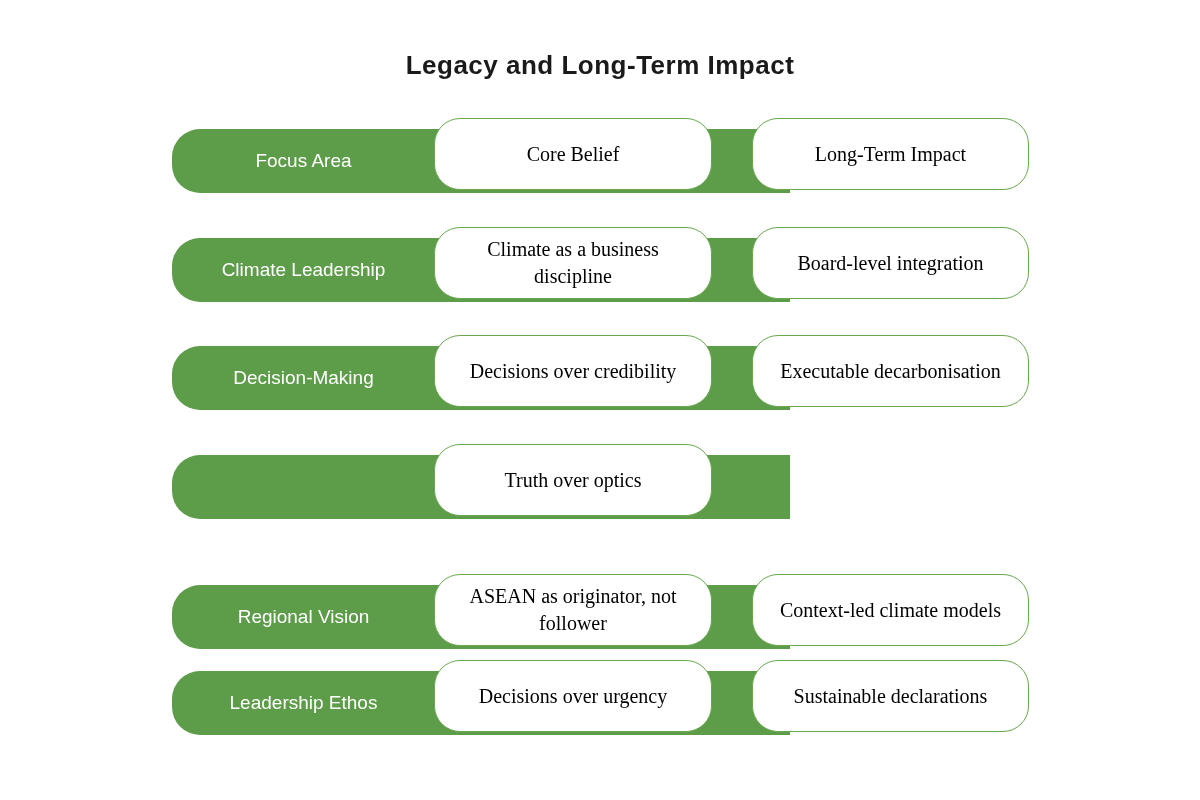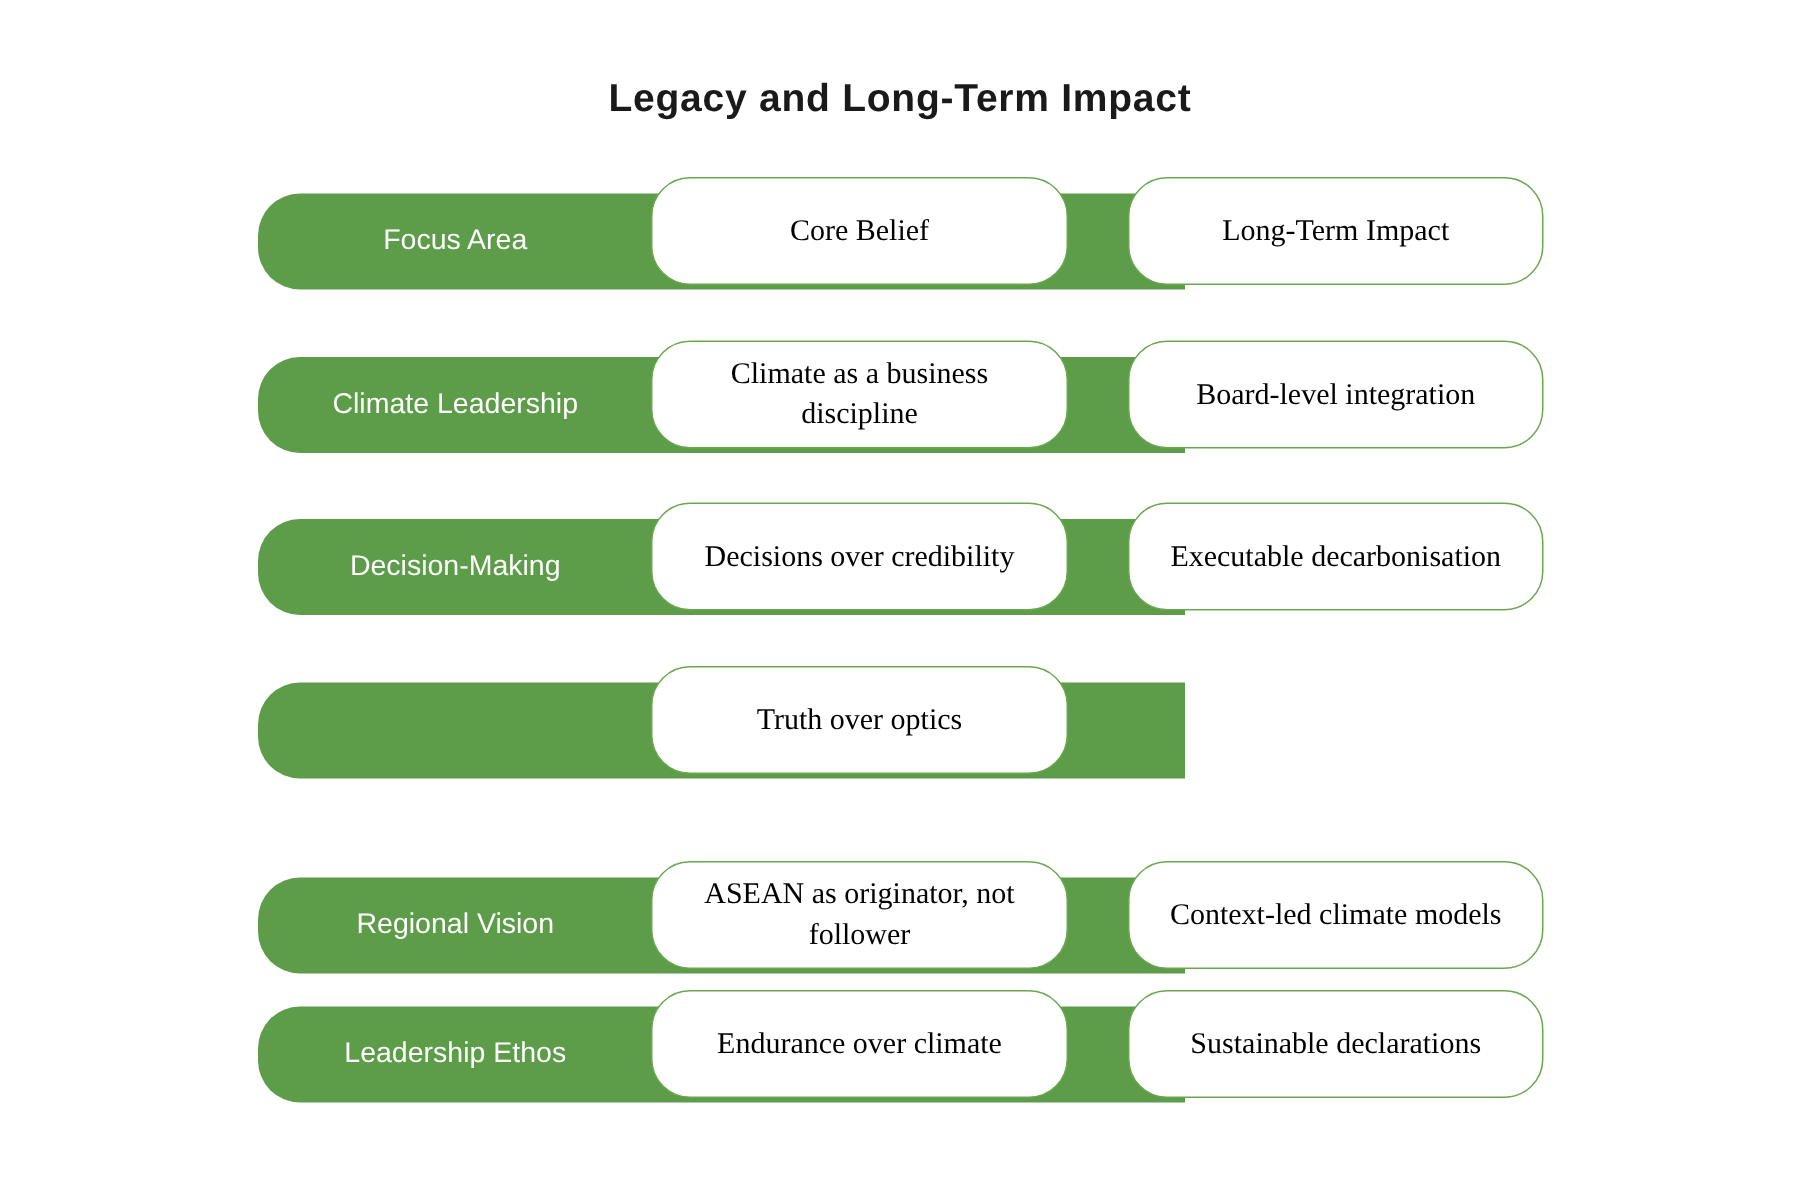--- a/index.html
+++ b/index.html
@@ -80,17 +80,17 @@
   <div class="row" style="top:574px">
     <div class="bar"></div>
     <div class="bar-label">Regional Vision</div>
     <div class="box box2">Context-led climate models</div>
     <div class="box box1">ASEAN as originator, not follower</div>
   </div>
 
   <div class="row" style="top:660px">
     <div class="bar"></div>
     <div class="bar-label">Leadership Ethos</div>
-    <div class="box box1">Endurance over climate</div>
+    <div class="box box1">Decisions over urgency</div>
     <div class="box box2">Sustainable declarations</div>
   </div>
 
 </div>
 
 </body></html>

